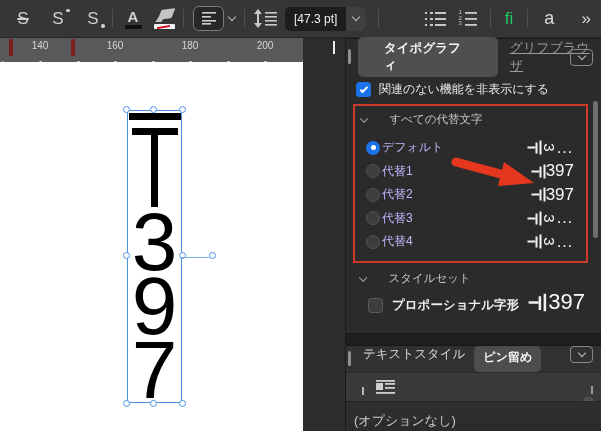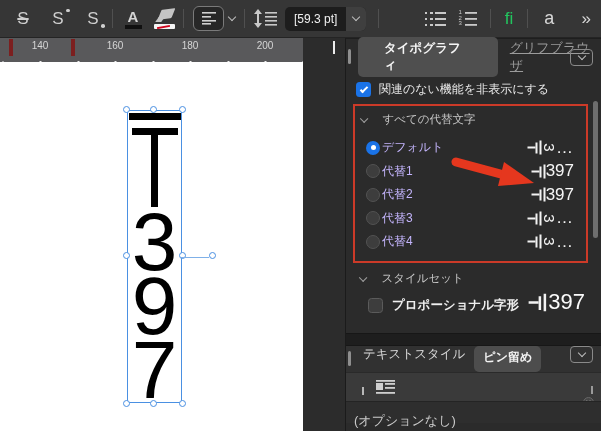--- a/index.html
+++ b/index.html
@@ -131,21 +131,21 @@
   .chk-row{ position:absolute; left:10px; top:42px; display:flex; align-items:center; gap:8px; }
   .cbox{ width:15px; height:15px; border-radius:3.5px; display:flex; align-items:center; justify-content:center; }
   .cbox.on{ background:#1a73e8; }
   .cbox.off{ background:#3d3d3d; border:1px solid #5b5b5b; }
   .checkmark{ width:8px; height:4px; border-left:2px solid #fff; border-bottom:2px solid #fff;
               transform:rotate(-45deg); margin-bottom:2px; }
   .chk-label{ font-size:12px; color:#e9e9e9; }
 
   .alt-group{ position:absolute; left:7px; top:65px; width:235px; height:159px;
               border:2px solid #cc3a28; padding:6px 4px 0 6px; }
-  .sec-title{ display:flex; align-items:center; gap:16px; font-size:11.5px; color:#c6c6c6; }
+  .sec-title{ display:flex; align-items:center; gap:23px; font-size:11.5px; color:#c6c6c6; }
   .disc{ width:5.5px; height:5.5px; border-left:1.5px solid #9d9d9d; border-bottom:1.5px solid #9d9d9d;
          transform:rotate(-45deg); margin-top:-2px; }
   .alt-rows{ margin-top:9px; }
   .alt-row{ height:23.5px; display:flex; align-items:center; padding-left:5px; position:relative; }
   .radio{ width:14px; height:14px; border-radius:50%; flex:0 0 auto; }
   .radio.sel{ background:#1a73e8; position:relative; }
   .radio.sel::after{ content:""; position:absolute; left:4.5px; top:4.5px; width:5px; height:5px;
                      border-radius:50%; background:#fff; }
   .radio.unsel{ background:#3d3d3d; border:1px solid #525252; }
   .alt-label{ margin-left:2px; font-size:12px; color:#c4b5fd; }
@@ -241,21 +241,21 @@
   <div class="tb-btn" style="margin-left:9px;">
     <span class="lsp-icon">
       <span class="lsp-arrow">
           <span class="tri-up"></span>
           <span class="tri-dn"></span>
         </span>
       <span class="lsp-lines"></span>
     </span>
   </div>
   <div class="size-field" style="margin-left:8px;">
-    <span class="size-val">[59.3 pt]</span>
+    <span class="size-val">[47.3 pt]</span>
     <span class="size-chv">
         <span class="chv"></span>
       </span>
   </div>
   <div class="tb-div" style="margin-left:12px;"></div>
   <div class="tb-btn" style="margin-left:46px;">
     <span class="list-icon bullets"></span>
   </div>
   <div class="tb-btn" style="margin-left:12px;">
     <span class="numbered">

